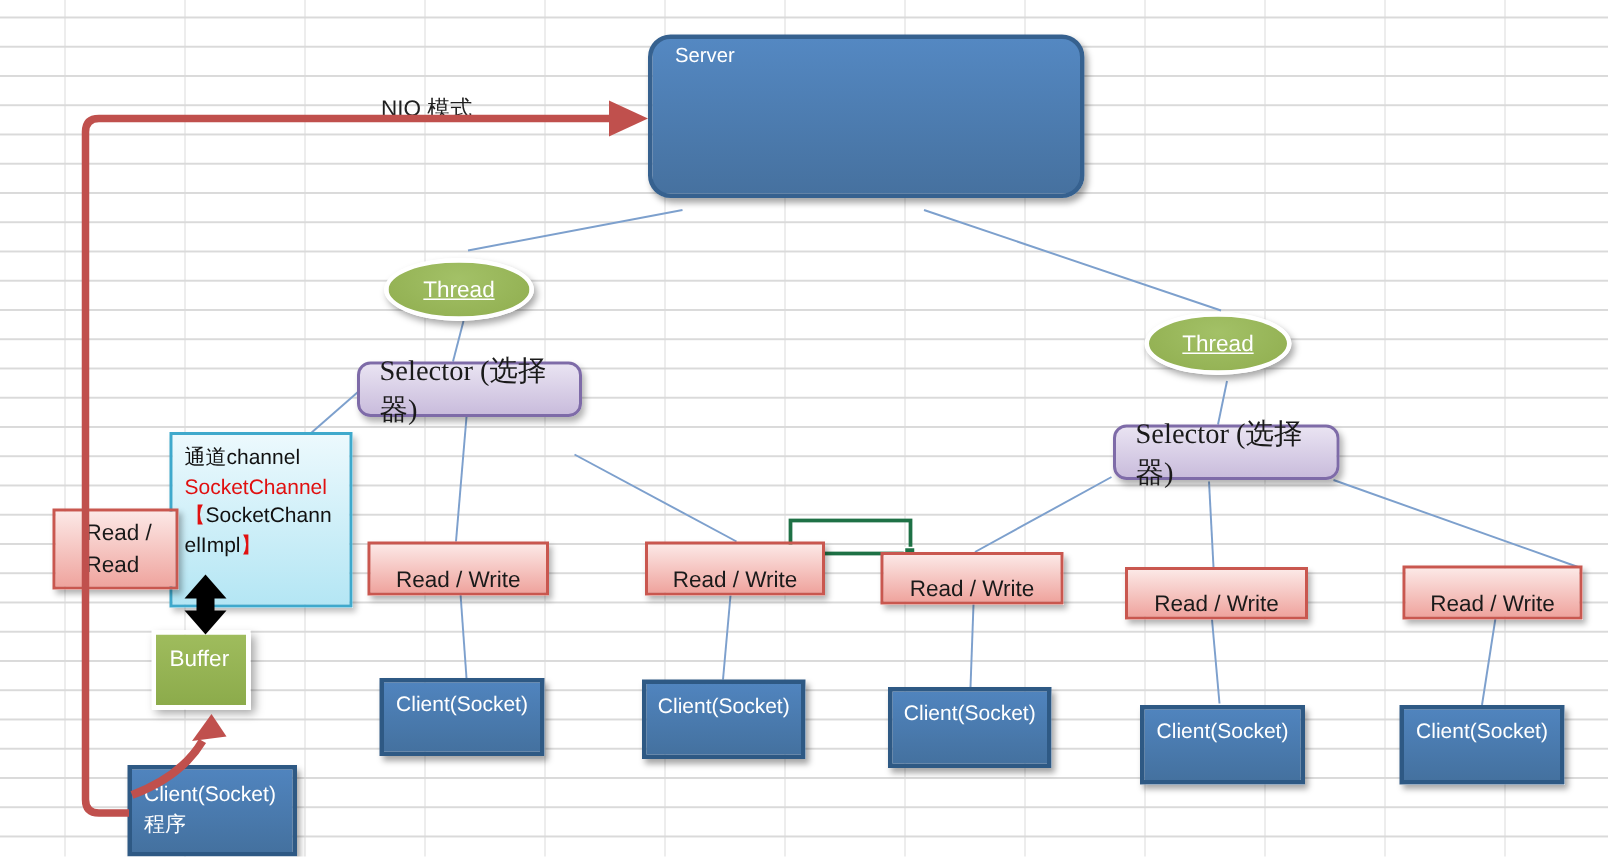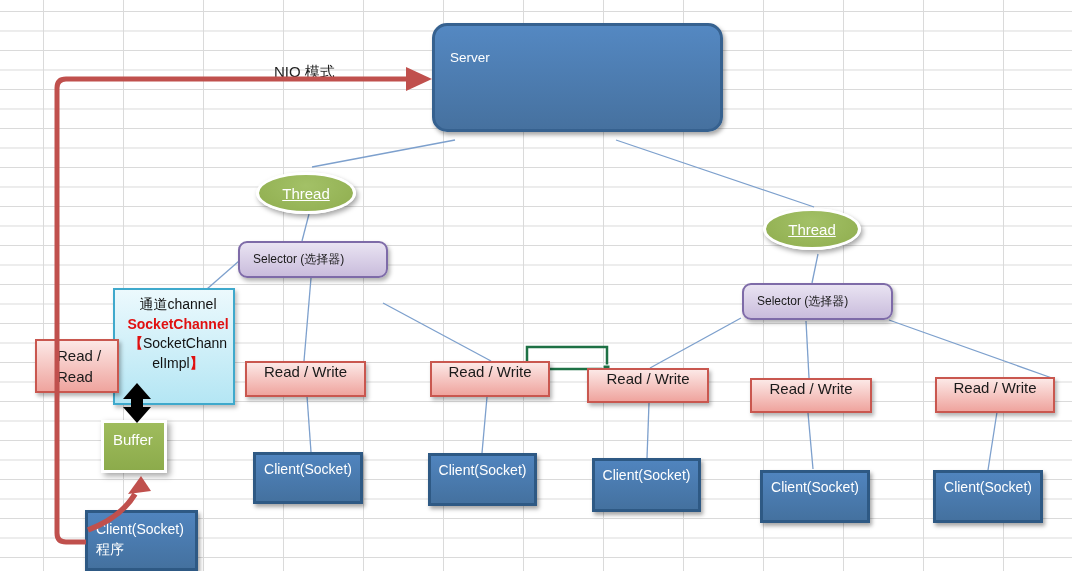--- a/index.html
+++ b/index.html
@@ -15,47 +15,48 @@
   }
   svg.layer{position:absolute;left:0;top:0;width:1072px;height:571px;}
   #lines-layer{z-index:1;}
   #arrows-layer{z-index:3;pointer-events:none;}
   .node{position:absolute;box-sizing:border-box;z-index:2;}
 
   .server{
     background:linear-gradient(#5488c2,#46719f);
     border:3px solid #36618f;border-radius:15px;
     color:#ffffff;font-size:13.5px;line-height:19px;
-    padding:22px 0 0 15px;
+    padding:1px 0 0 15px;
     box-shadow:2px 3px 4px rgba(0,0,0,0.35);
   }
   .server .gap{height:19px;}
 
   .thread{
     background:radial-gradient(ellipse at 50% 30%, #a3c167, #8fad4e);
     border:3px solid #ffffff;border-radius:50%;
     color:#ffffff;font-size:15px;
     display:flex;align-items:center;justify-content:center;
     box-shadow:2px 3px 5px rgba(0,0,0,0.35);
     text-decoration:underline;
   }
 
   .selector{
     background:linear-gradient(#e9e3f2,#c9bcdc);
     border:2px solid #7e6ba8;border-radius:9px;
-    color:#1a1a1a;font-size:12px;
+    color:#1a1a1a;font-size:19px;
     display:flex;align-items:center;padding-left:13px;
     box-shadow:2px 3px 4px rgba(0,0,0,0.3);
+    font-family:Liberation Serif, serif;
   }
 
   .rw{
     background:linear-gradient(#fce8e6,#efa49e);
     border:2px solid #c9574f;
     color:#1a1a1a;font-size:15px;
-    display:flex;align-items:flex-start;justify-content:center;
+    display:flex;align-items:flex-end;justify-content:center;
     box-shadow:2px 3px 4px rgba(0,0,0,0.3);
   }
   .rw-left{
     flex-direction:column;justify-content:center;align-items:flex-start;
     padding-left:8px;line-height:21px;
   }
 
   .client{
     background:linear-gradient(#5084be,#44719f);
     border:3px solid #2e5984;
@@ -66,23 +67,22 @@
   .client-program{
     text-align:left;padding-left:8px;line-height:20px;
   }
 
   .channel{
     background:linear-gradient(#ecf9fd,#b4e6f4);
     border:2px solid #3fa9cc;
     font-size:14px;line-height:19.5px;color:#111111;
     padding:5px 0 0 8px;
     box-shadow:2px 3px 4px rgba(0,0,0,0.25);
-    text-align:center;
-  }
-  .channel .red{color:#e01010;font-weight:bold;}
+  }
+  .channel .red{color:#e01010;}
 
   .buffer{
     background:linear-gradient(#9fbc5d,#8cab4b);
     border:3px solid #ffffff;
     color:#ffffff;font-size:15px;
     padding:8px 12px 0 9px;
     box-shadow:3px 3px 6px rgba(0,0,0,0.35);
   }
 
   .nio-label{
@@ -116,21 +116,21 @@
       <rect x="527" y="347" width="80" height="22" fill="none" stroke="#1e7145" stroke-width="2.5"></rect>
       <rect x="603" y="365" width="7" height="7" fill="#1e7145" stroke="#ffffff" stroke-width="1"></rect>
     </g>
   </svg>
 
   <div class="node server" style="left:432px;top:23px;width:291px;height:109px;">
     <div>Server</div>
     <div class="gap"></div>
   </div>
 
-  <div class="nio-label" style="left:274px;top:63px;">NIO 模式</div>
+  <div class="nio-label" style="left:254px;top:63px;">NIO 模式</div>
 
   <div class="node thread" style="left:256px;top:172px;width:100px;height:42px;">
     <span>Thread</span>
   </div>
 
   <div class="node thread" style="left:763px;top:208px;width:98px;height:42px;">
     <span>Thread</span>
   </div>
 
   <div class="node selector" style="left:238px;top:241px;width:150px;height:37px;">

